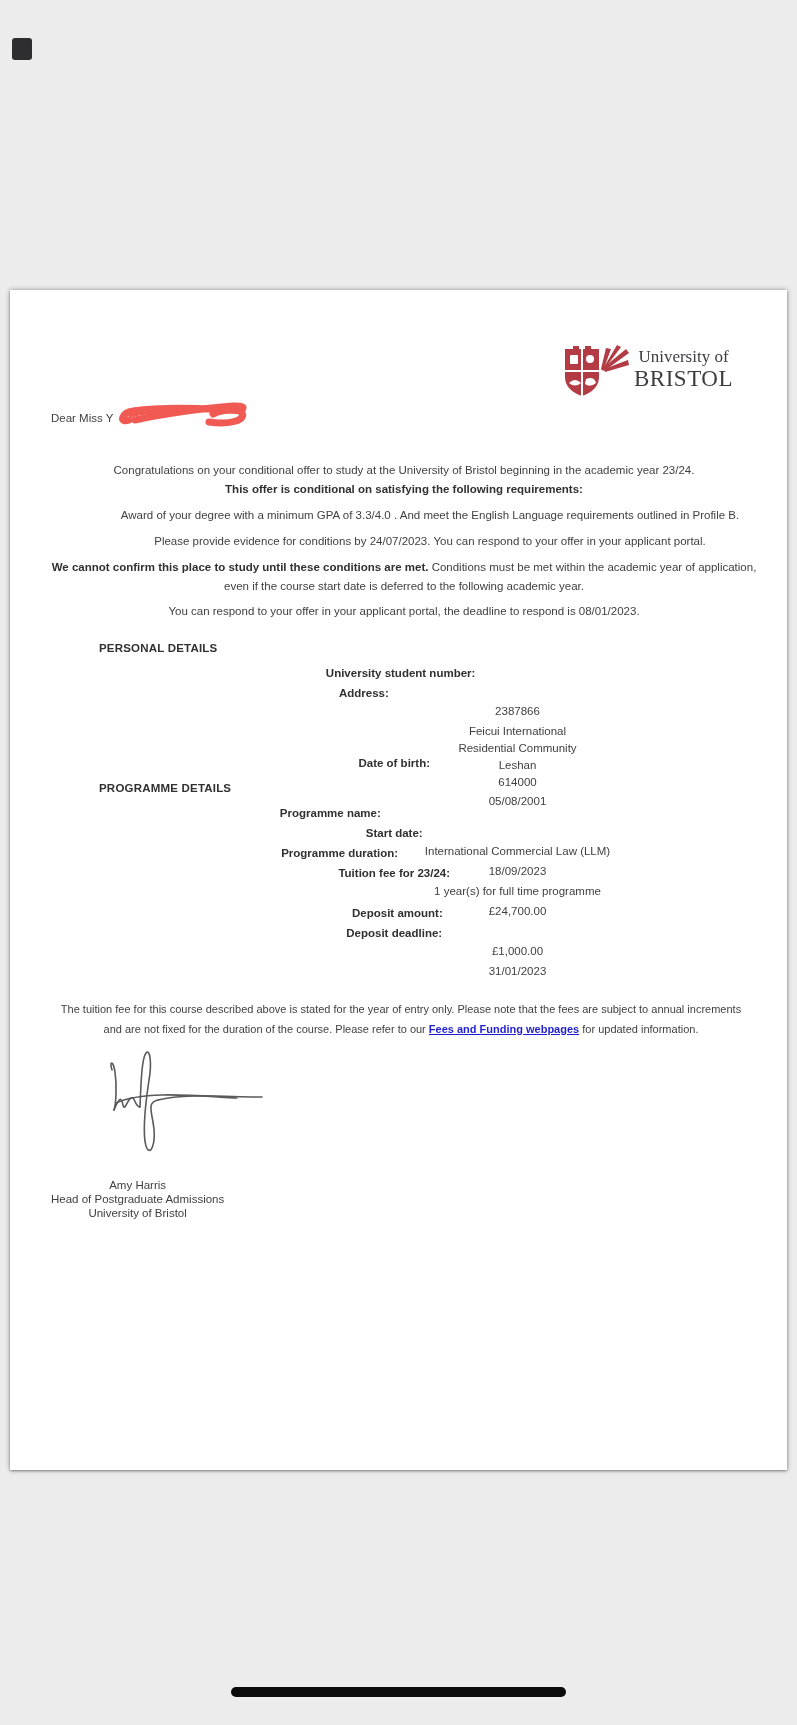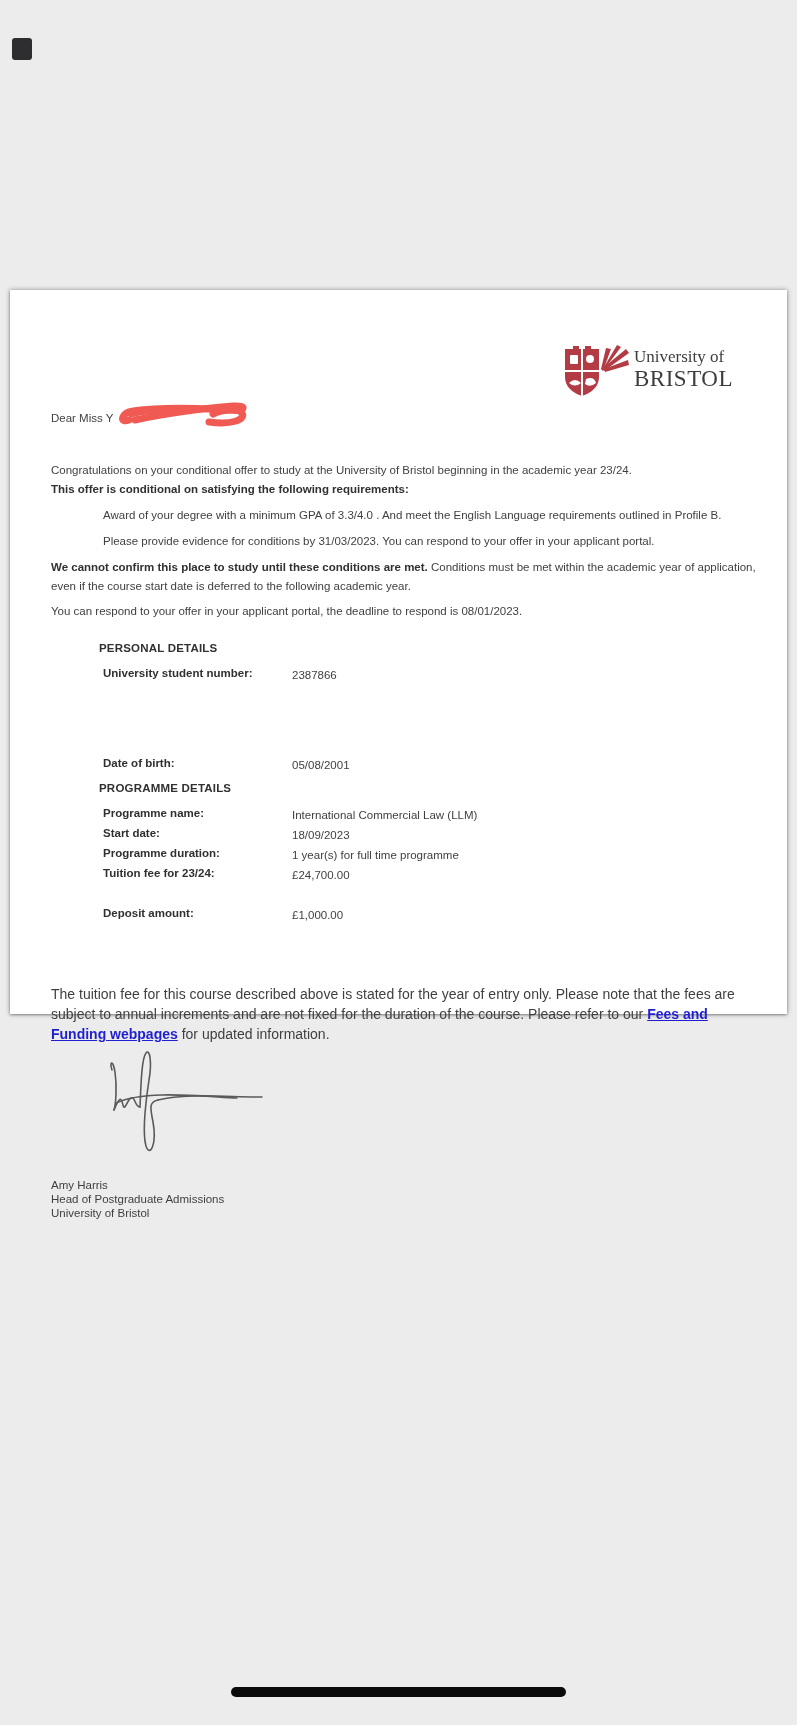--- a/index.html
+++ b/index.html
@@ -7,38 +7,38 @@
     width:797px;height:1725px;position:relative;overflow:hidden;
     background:#ececec;
     font-family:"Liberation Sans","DejaVu Sans",sans-serif;
     -webkit-font-smoothing:antialiased;
   }
   .artifact{
     position:absolute;left:12px;top:38px;width:20px;height:22px;
     background:#2e2e30;border-radius:3px;
   }
   .page{
-    position:absolute;left:10px;top:290px;width:777px;height:724px;
-    background:#ffffff;box-shadow:0 0 5px rgba(0,0,0,0.38),0 1px 2px rgba(0,0,0,0.28);
+    position:absolute;left:10px;top:290px;width:777px;height:1180px;
+    background:#ffffff;box-shadow:0 0 5px rgba(0,0,0,0.38),0 1px 2px rgba(0,0,0,0.28);text-align:center;
   }
   .page *{box-sizing:border-box;}
   .logo{position:absolute;top:55px;left:553px;display:flex;align-items:flex-start;}
   .logo-text{margin-left:5px;color:#3d3d40;font-family:"Liberation Serif","DejaVu Serif",serif;line-height:1;}
   .logo-line1{font-size:17px;margin-top:3px;}
   .logo-line2{font-size:23px;letter-spacing:0.5px;margin-top:2px;}
   .salutation{position:absolute;left:41px;top:122px;font-size:11.5px;color:#3f3f3f;}
   .redaction{position:absolute;left:103px;top:108px;}
   .para{position:absolute;left:41px;font-size:11.5px;color:#3f3f3f;line-height:19px;width:706px;}
   .indent{left:93px;width:654px;}
   .bold{font-weight:700;color:#303030;}
   .section-heading{position:absolute;left:41px;font-size:11.5px;font-weight:700;color:#303030;letter-spacing:0.2px;padding-left:48px;}
   .detail-row{position:absolute;left:93px;width:640px;font-size:11.5px;}
   .detail-row .label{display:inline-block;width:189px;font-weight:700;color:#303030;vertical-align:top;}
-  .detail-row .value{display:inline-block;color:#3f3f3f;vertical-align:top;white-space:pre-line;line-height:17px;}
-  .fee-note{position:absolute;left:41px;top:680px;width:700px;font-size:14px;color:#3f3f3f;line-height:20px;}
+  .detail-row .value{display:inline-block;color:#3f3f3f;vertical-align:top;white-space:pre-line;line-height:17px;margin-top:36px;}
+  .fee-note{position:absolute;left:41px;top:698px;width:700px;font-size:11px;color:#3f3f3f;line-height:20px;}
   .fee-note a{color:#1f1fd1;text-decoration:underline;font-weight:700;}
   .signature{position:absolute;left:72px;top:758px;}
   .sig-block{position:absolute;left:41px;top:888px;font-size:11.5px;color:#3f3f3f;line-height:14px;}
   .home-indicator{
     position:absolute;left:231px;top:1687px;width:335px;height:10px;
     background:#0b0b0c;border-radius:6px;
   }
 </style>
 </head>
 <body>
@@ -82,30 +82,36 @@
       <path d="M96,24 C118,27 133,22 129,15 C125,10 108,12 100,16"></path>
       <path d="M18,16 C30,12 44,12 52,14"></path>
     </g>
   </svg>
 
   <p class="para" style="top:159px">Congratulations on your conditional offer to study at the University of Bristol beginning in the academic year 23/24.</p>
 
   <p class="para bold" style="top:178px">This offer is conditional on satisfying the following requirements:</p>
 
   <p class="para indent" style="top:204px">Award of your degree with a minimum GPA of 3.3/4.0 . And meet the English Language requirements outlined in Profile B.</p>
-  <p class="para indent" style="top:230px">Please provide evidence for conditions by 31/03/2023. You can respond to your offer in your applicant portal.</p>
+  <p class="para indent" style="top:230px">Please provide evidence for conditions by 24/07/2023. You can respond to your offer in your applicant portal.</p>
 
   <p class="para" style="top:256px"><span class="bold">We cannot confirm this place to study until these conditions are met.</span><span> Conditions must be met within the academic year of application, even if the course start date is deferred to the following academic year.</span></p>
 
   <p class="para" style="top:300px">You can respond to your offer in your applicant portal, the deadline to respond is 08/01/2023.</p>
 
   <div class="section-heading" style="top:352px">PERSONAL DETAILS</div>
 
   <div class="detail-row" style="top:377px">
     <span class="label">University student number:</span><span class="value">2387866</span>
+  </div>
+  <div class="detail-row" style="top:397px">
+    <span class="label">Address:</span><span class="value">Feicui International
+Residential Community
+Leshan
+614000</span>
   </div>
   <div class="detail-row" style="top:467px">
     <span class="label">Date of birth:</span><span class="value">05/08/2001</span>
   </div>
 
   <div class="section-heading" style="top:492px">PROGRAMME DETAILS</div>
 
   <div class="detail-row" style="top:517px">
     <span class="label">Programme name:</span><span class="value">International Commercial Law (LLM)</span>
   </div>
@@ -113,20 +119,23 @@
     <span class="label">Start date:</span><span class="value">18/09/2023</span>
   </div>
   <div class="detail-row" style="top:557px">
     <span class="label">Programme duration:</span><span class="value">1 year(s) for full time programme</span>
   </div>
   <div class="detail-row" style="top:577px">
     <span class="label">Tuition fee for 23/24:</span><span class="value">£24,700.00</span>
   </div>
   <div class="detail-row" style="top:617px">
     <span class="label">Deposit amount:</span><span class="value">£1,000.00</span>
+  </div>
+  <div class="detail-row" style="top:637px">
+    <span class="label">Deposit deadline:</span><span class="value">31/01/2023</span>
   </div>
 
   <p class="fee-note"><span>The tuition fee for this course described above is stated for the year of entry only. Please note that the fees are subject to annual increments and are not fixed for the duration of the course. Please refer to our </span><a href="#">Fees and Funding webpages</a><span> for updated information.</span></p>
 
   <svg class="signature" width="185" height="115" viewBox="0 0 185 115">
     <g stroke="#5a5a5c" stroke-width="1.6" fill="none" stroke-linecap="round">
       <path d="M30,22 C27,14 31,11 33,24 C35,38 34,56 32,62"></path>
       <path d="M32,62 C37,50 39,48 41,57 C43,64 45,52 49,50 C53,48 53,59 58,59"></path>
       <path d="M58,59 C59,32 60,10 64,5 C68,0 70,15 67,32 C64,52 60,84 64,98 C68,110 75,96 71,74 C68,59 67,54 76,52"></path>
       <path d="M76,52 C104,45 145,49 180,49"></path>

